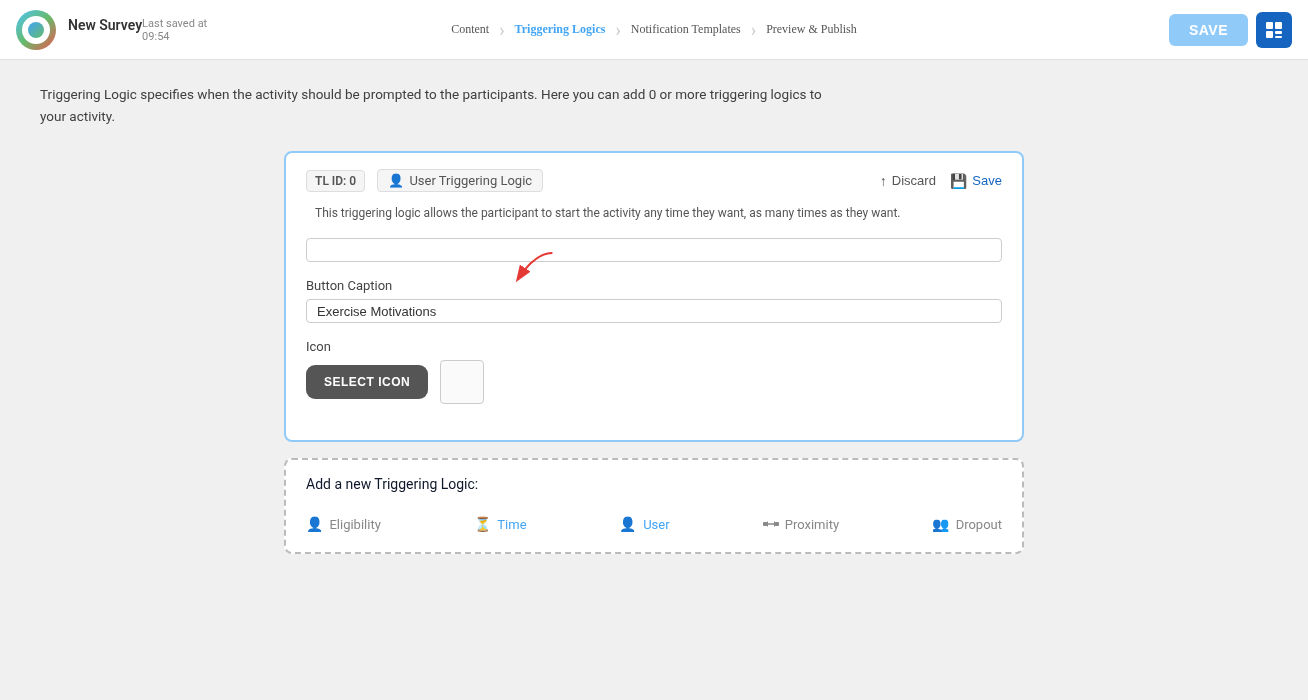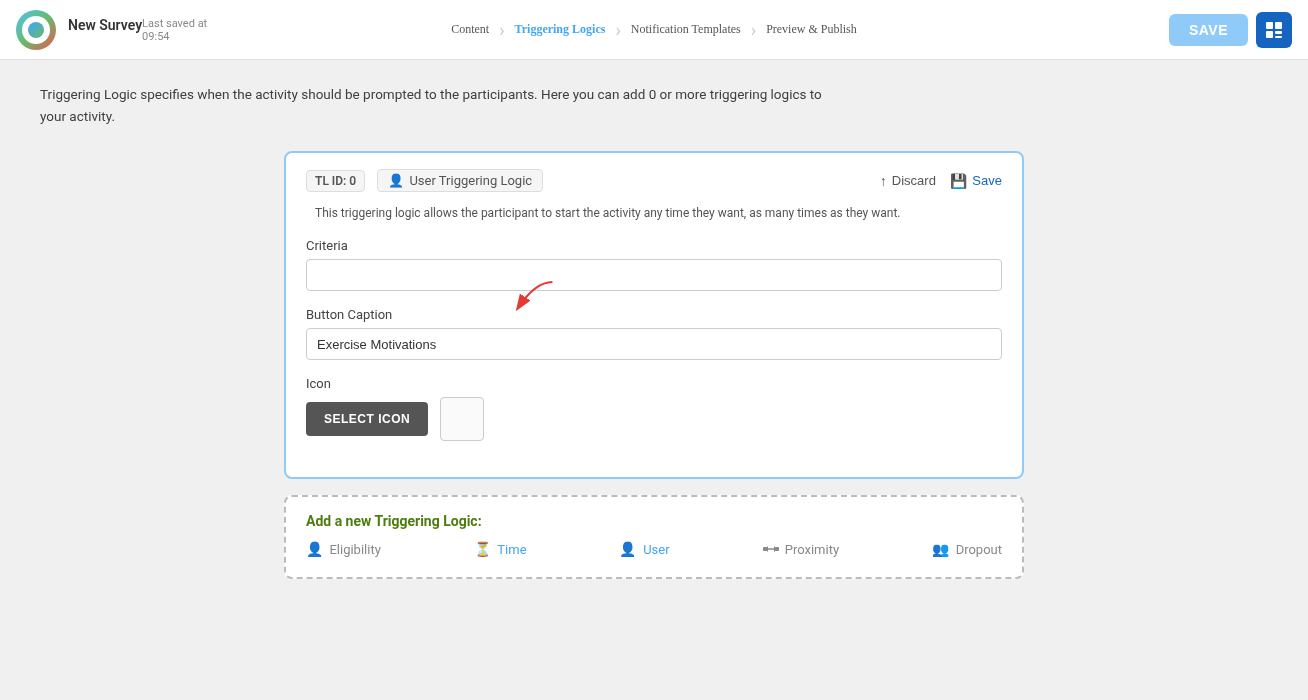--- a/index.html
+++ b/index.html
@@ -214,39 +214,39 @@
     }
     .form-label {
       font-size: 13px;
       color: #444;
       margin-bottom: 6px;
       display: block;
       font-weight: 400;
     }
     .form-input {
       width: 100%;
-      height: 32px;
+      height: 24px;
       border: 1px solid #ccc;
       border-radius: 4px;
       padding: 0 10px;
       font-size: 13px;
       color: #333;
       outline: none;
     }
 
     .icon-section {
       display: flex;
       align-items: center;
       gap: 12px;
     }
     .select-icon-btn {
       background: #555;
       color: white;
       border: none;
-      border-radius: 4px;
+      border-radius: 9px;
       padding: 10px 18px;
       font-size: 12px;
       font-weight: 700;
       cursor: pointer;
       letter-spacing: 0.5px;
       text-transform: uppercase;
     }
     .icon-preview {
       width: 44px;
       height: 44px;
@@ -260,23 +260,23 @@
       background: white;
       border: 2px dashed #bbb;
       border-radius: 8px;
       padding: 16px 20px 20px;
       max-width: 740px;
       margin-left: auto;
       margin-right: auto;
     }
     .add-logic-title {
       font-size: 14px;
-      color: #4d7c0f;
-      margin-bottom: 12px;
-      font-weight: 700;
+      color: #0f172a;
+      margin-bottom: 24px;
+      font-weight: 400;
     }
     .logic-types-row {
       display: flex;
       align-items: center;
       justify-content: space-between;
     }
     .logic-type-item {
       display: flex;
       align-items: center;
       gap: 6px;
@@ -361,21 +361,20 @@
         <button class="save-action-btn">
           <span style="font-size:14px;">💾</span>
           <span>Save</span>
         </button>
       </div>
     </div>
 
     <p class="card-description">This triggering logic allows the participant to start the activity any time they want, as many times as they want.</p>
 
     <div class="form-group">
-      <label class="form-label">Criteria</label>
       <input class="form-input" type="text" value="" style="">
     </div>
 
     <div class="form-group button-caption-wrapper">
       <label class="form-label">
         <span>Button Caption</span>
         
         <svg class="arrow-overlay" width="70" height="45" viewBox="0 0 70 45" style="position:absolute;top:-30px;left:195px;">
           <defs>
             <marker id="arrowhead" markerWidth="8" markerHeight="8" refX="6" refY="3" orient="auto">

